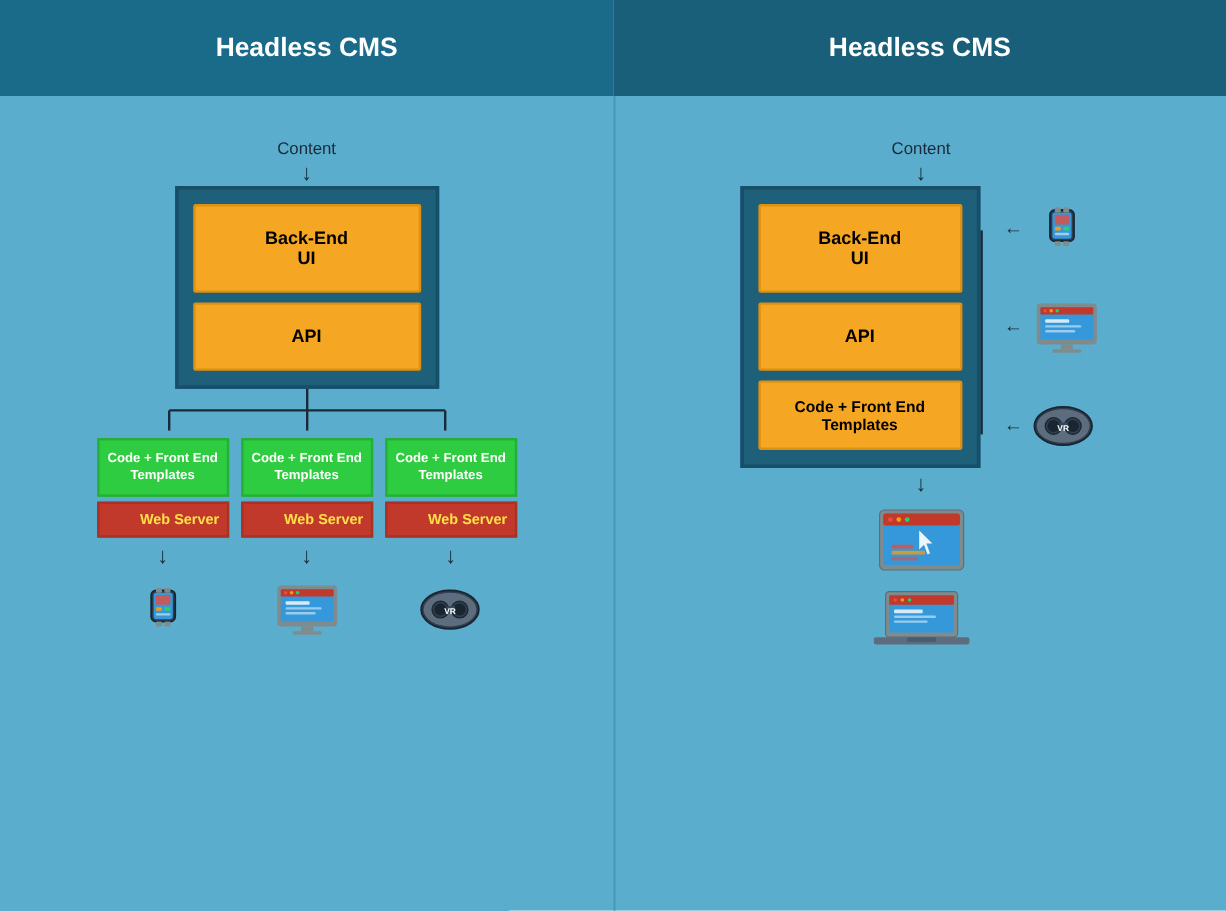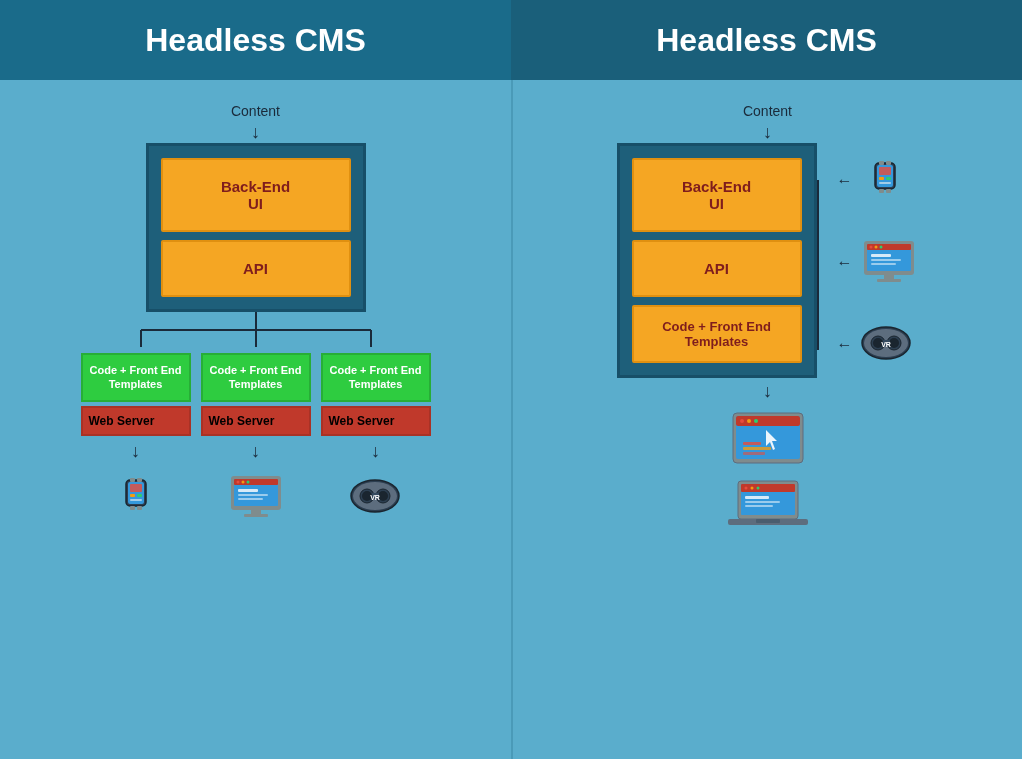--- a/index.html
+++ b/index.html
@@ -18,32 +18,32 @@
     }
     .header-right {
       width: 511px;
       background: #1a5f7a;
       display: flex;
       align-items: center;
       justify-content: center;
     }
     .header h1 {
       color: white;
-      font-size: 32px;
+      font-size: 22px;
       font-weight: bold;
     }
 
     .content {
       display: flex;
       height: 679px;
     }
     .panel {
       width: 511px;
       background: #5aadcc;
-      padding: 8px;
+      padding: 20px;
       position: relative;
     }
     .panel-right {
       background: #5aadcc;
       border-left: 2px solid #4a9ab8;
     }
 
     
     .content-label {
       text-align: center;
@@ -75,21 +75,21 @@
     .cms-box-left {
       width: 220px;
     }
     .cms-box-right {
       width: 200px;
     }
 
     .orange-block {
       background: #f5a623;
       border: 2px solid #e09010;
-      color: #7f1d1d;
+      color: #000000;
       font-weight: bold;
       font-size: 15px;
       text-align: center;
       padding: 18px 10px;
       border-radius: 2px;
     }
 
     
     .headless-container {
       display: flex;
@@ -119,24 +119,24 @@
       font-weight: bold;
       text-align: center;
       padding: 8px 6px;
       width: 110px;
       line-height: 1.3;
     }
 
     .red-box {
       background: #c0392b;
       border: 2px solid #a93226;
-      color: #000000;
+      color: #fde047;
       font-size: 12px;
       font-weight: bold;
-      text-align: left;
+      text-align: right;
       padding: 6px;
       width: 110px;
     }
 
     
     .icon-container {
       display: flex;
       justify-content: center;
       margin-top: 4px;
     }

